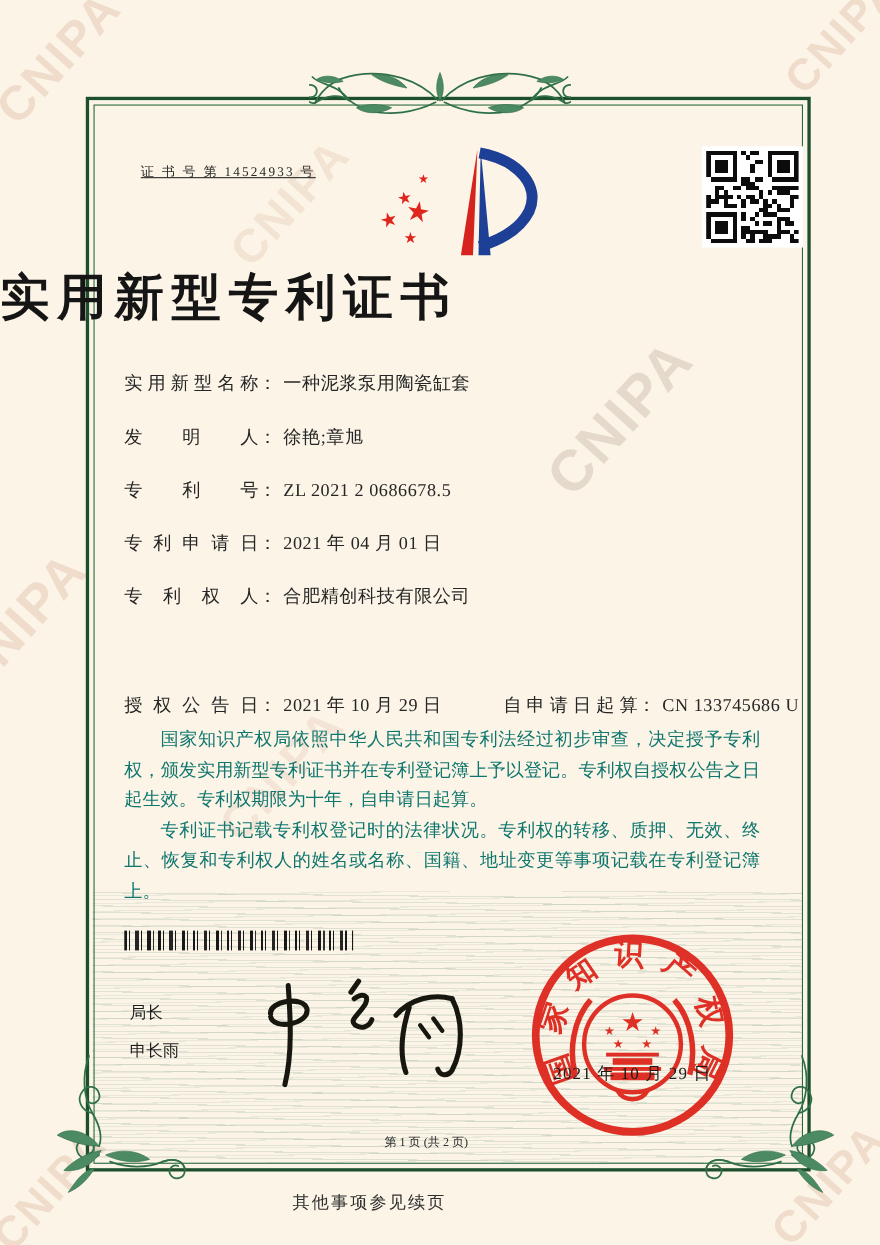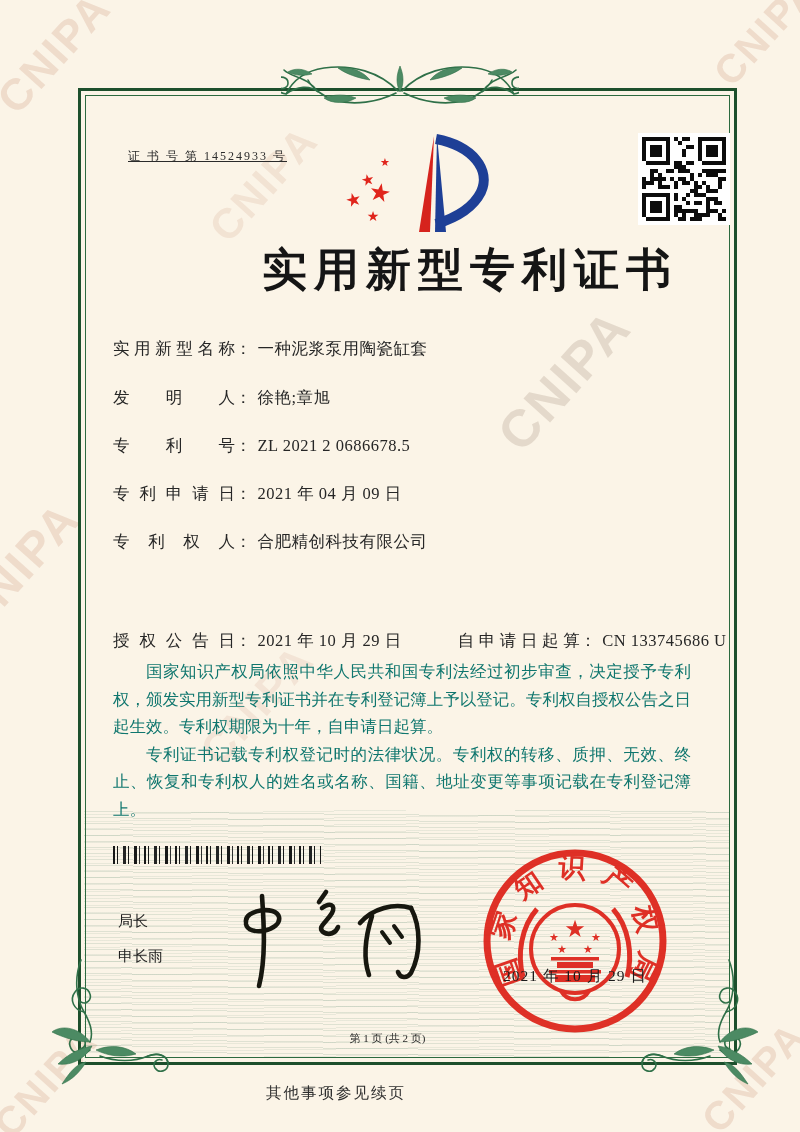--- a/index.html
+++ b/index.html
@@ -12,21 +12,21 @@
   
   .frame{position:absolute;left:78px;top:88px;right:63px;bottom:67px;border:3px solid #1d4f2c;}
   .frame::after{content:"";position:absolute;inset:4px;border:1px solid #2c6a3f;}
   
   .waves{position:absolute;left:84px;right:70px;top:810px;height:248px;
     background:
       repeating-linear-gradient(0.6deg, rgba(110,150,125,0.20) 0 1px, transparent 1px 6px),
       repeating-linear-gradient(-0.8deg, rgba(110,150,125,0.13) 0 1px, transparent 1px 7px);}
   
   .cert-no{position:absolute;left:128px;top:148px;font-size:12px;letter-spacing:2px;color:#2b2b2b;text-decoration:underline;}
-  .title{position:absolute;left:0;top:240px;width:678px;text-align:right;font-size:45px;
+  .title{position:absolute;left:0;top:240px;width:678px;text-align:left;font-size:45px;
          font-weight:bold;letter-spacing:7px;color:#151515;}
   .qr-wrap{position:absolute;left:638px;top:133px;width:92px;height:92px;background:#fff;}
   .qr-wrap svg{position:absolute;left:4px;top:4px;}
   
   .frow{position:absolute;left:113px;font-size:16.5px;line-height:26px;white-space:nowrap;}
   .flabel{display:inline-block;width:122px;text-align:justify;text-align-last:justify;vertical-align:top;}
   .fcolon{display:inline-block;vertical-align:top;}
   .fvalue{display:inline-block;vertical-align:top;margin-left:6px;letter-spacing:0.5px;}
   .fvalue.wrap{white-space:normal;width:432px;}
   .grant2{margin-left:56px;}
@@ -148,21 +148,21 @@
   <div class="frow" style="top:385px;">
     <span class="flabel">发明人</span><span class="fcolon">：</span><span class="fvalue">徐艳;章旭</span>
   </div>
   <div class="frow" style="top:336px;">
     <span class="flabel">实用新型名称</span><span class="fcolon">：</span><span class="fvalue">一种泥浆泵用陶瓷缸套</span>
   </div>
   <div class="frow" style="top:433px;">
     <span class="flabel">专利号</span><span class="fcolon">：</span><span class="fvalue">ZL 2021 2 0686678.5</span>
   </div>
   <div class="frow" style="top:481px;">
-    <span class="flabel">专利申请日</span><span class="fcolon">：</span><span class="fvalue">2021 年 04 月 09 日</span>
+    <span class="flabel">专利申请日</span><span class="fcolon">：</span><span class="fvalue">2021 年 04 月 01 日</span>
   </div>
   <div class="frow" style="top:529px;">
     <span class="flabel">专利权人</span><span class="fcolon">：</span><span class="fvalue">合肥精创科技有限公司</span>
   </div>
   <div class="frow" style="top:628px;">
     <span class="flabel">授权公告日</span><span class="fcolon">：</span><span class="fvalue">2021 年 10 月 29 日</span><span class="flabel grant2">自申请日起算</span><span class="fcolon">：</span><span class="fvalue">CN 133745686 U</span>
   </div>
 
   <div class="legal">
     <p>国家知识产权局依照中华人民共和国专利法经过初步审查，决定授予专利权，颁发实用新型专利证书并在专利登记簿上予以登记。专利权自授权公告之日起生效。专利权期限为十年，自申请日起算。</p>

